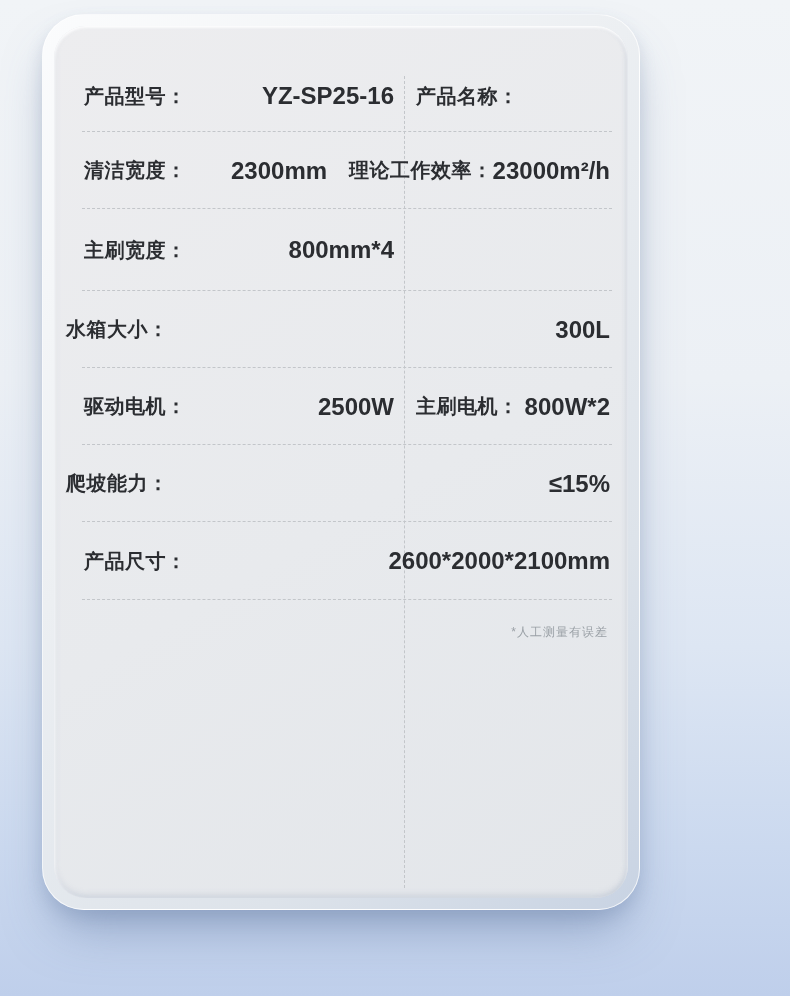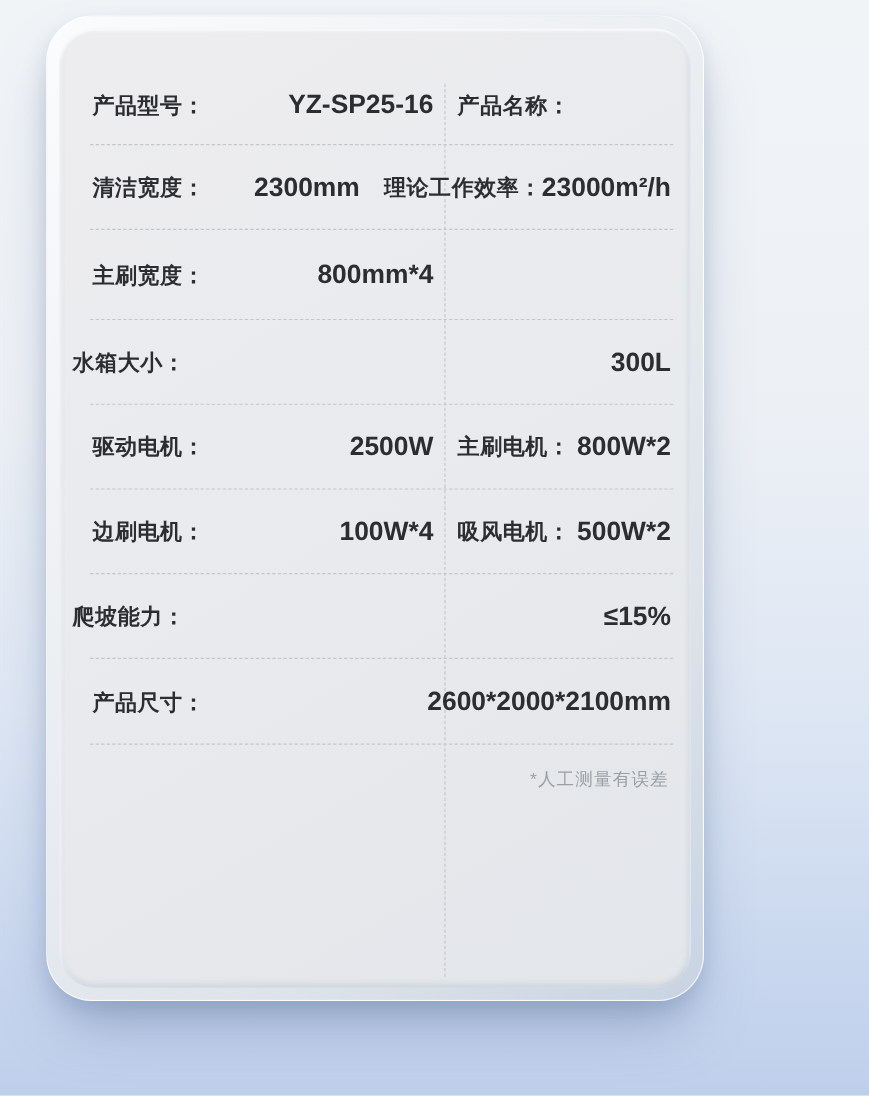--- a/index.html
+++ b/index.html
@@ -91,21 +91,21 @@
     text-align: left;
     white-space: pre-line;
     line-height: 1.4;
   }
 
   .row.footnote {
     height: 64px;
     justify-content: flex-end;
   }
   .footnote-text {
-    font-size: 16px;
+    font-size: 12px;
     font-weight: 400;
     color: #9aa0a6;
     padding-right: 20px;
     letter-spacing: 1px;
   }
 </style>
 </head>
 <body>
 
 <div class="card">
@@ -153,30 +153,20 @@
         <div class="cell left">
           <span class="label">驱动电机：</span>
           <span class="value">2500W</span>
         </div>
         <div class="cell right">
           <span class="label">主刷电机：</span>
           <span class="value">800W*2</span>
         </div>
       </div>
 
-      <div class="row">
-        <div class="cell left">
-          <span class="label">边刷电机：</span>
-          <span class="value">100W*4</span>
-        </div>
-        <div class="cell right">
-          <span class="label">吸风电机：</span>
-          <span class="value">500W*2</span>
-        </div>
-      </div>
 
       <div class="row">
         <div class="cell right">
           <span class="label">爬坡能力：</span>
           <span class="value">≤15%</span>
         </div>
       </div>
 
 
       <div class="row h-dims">

